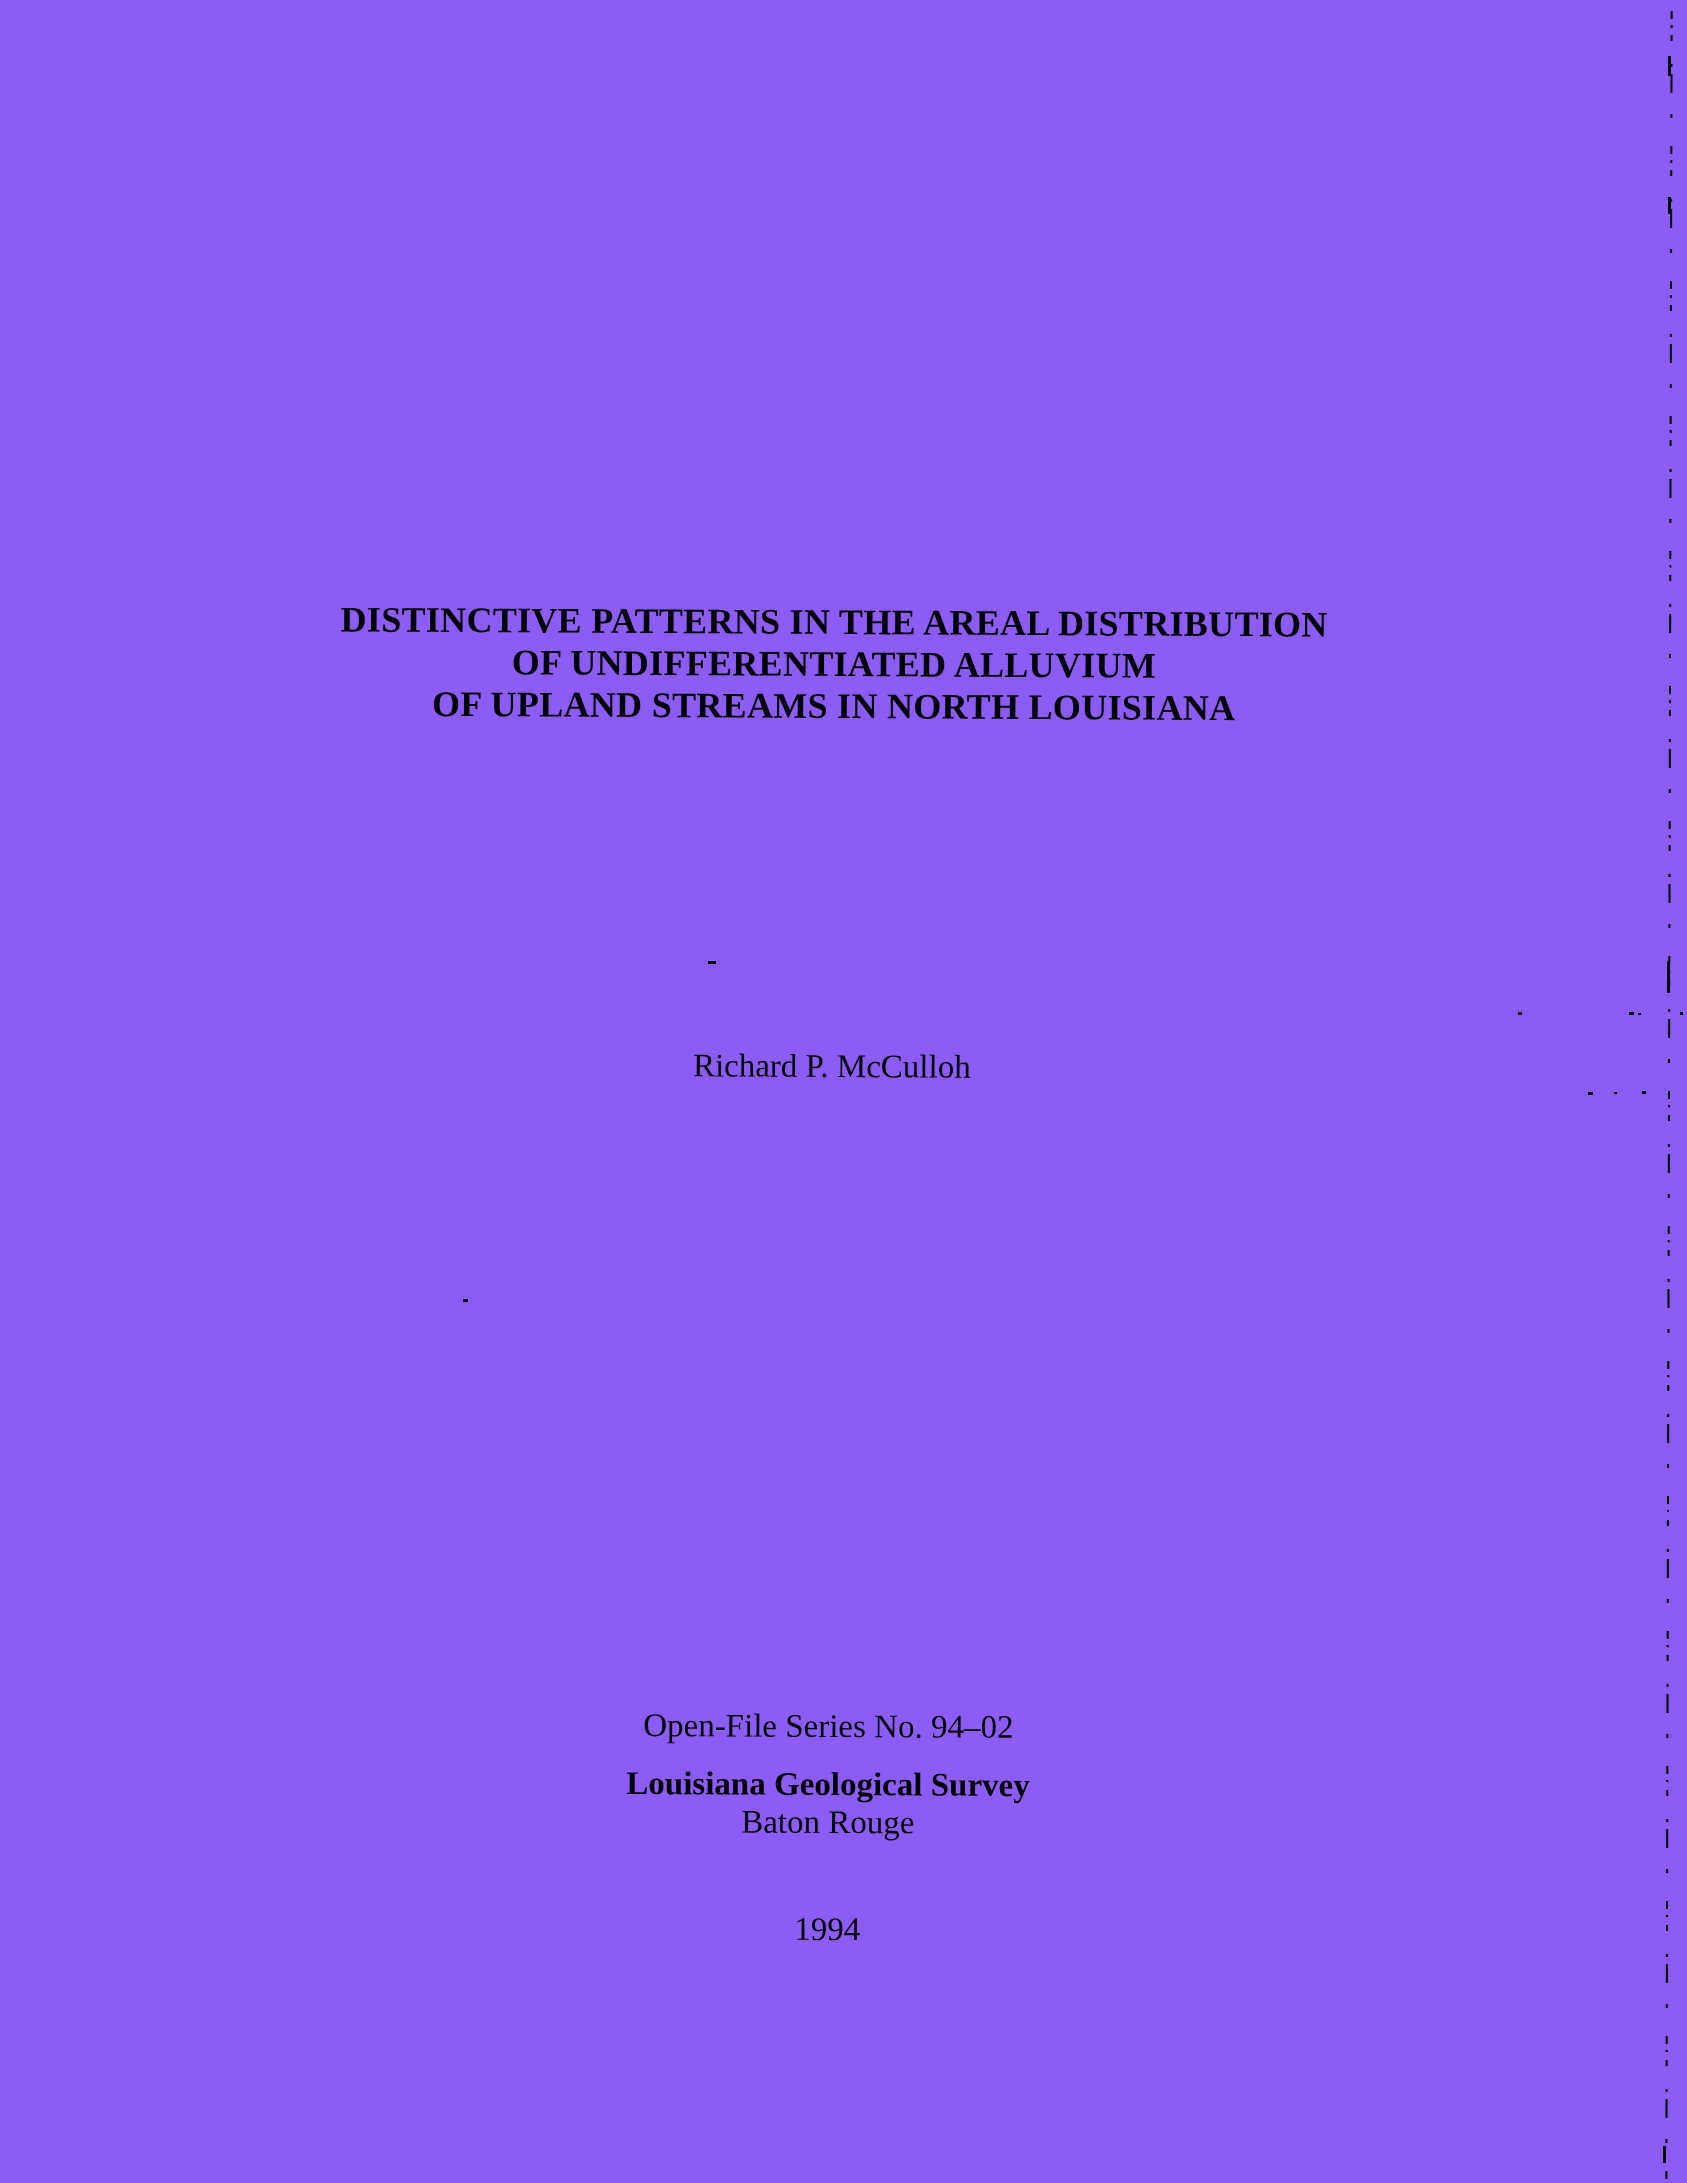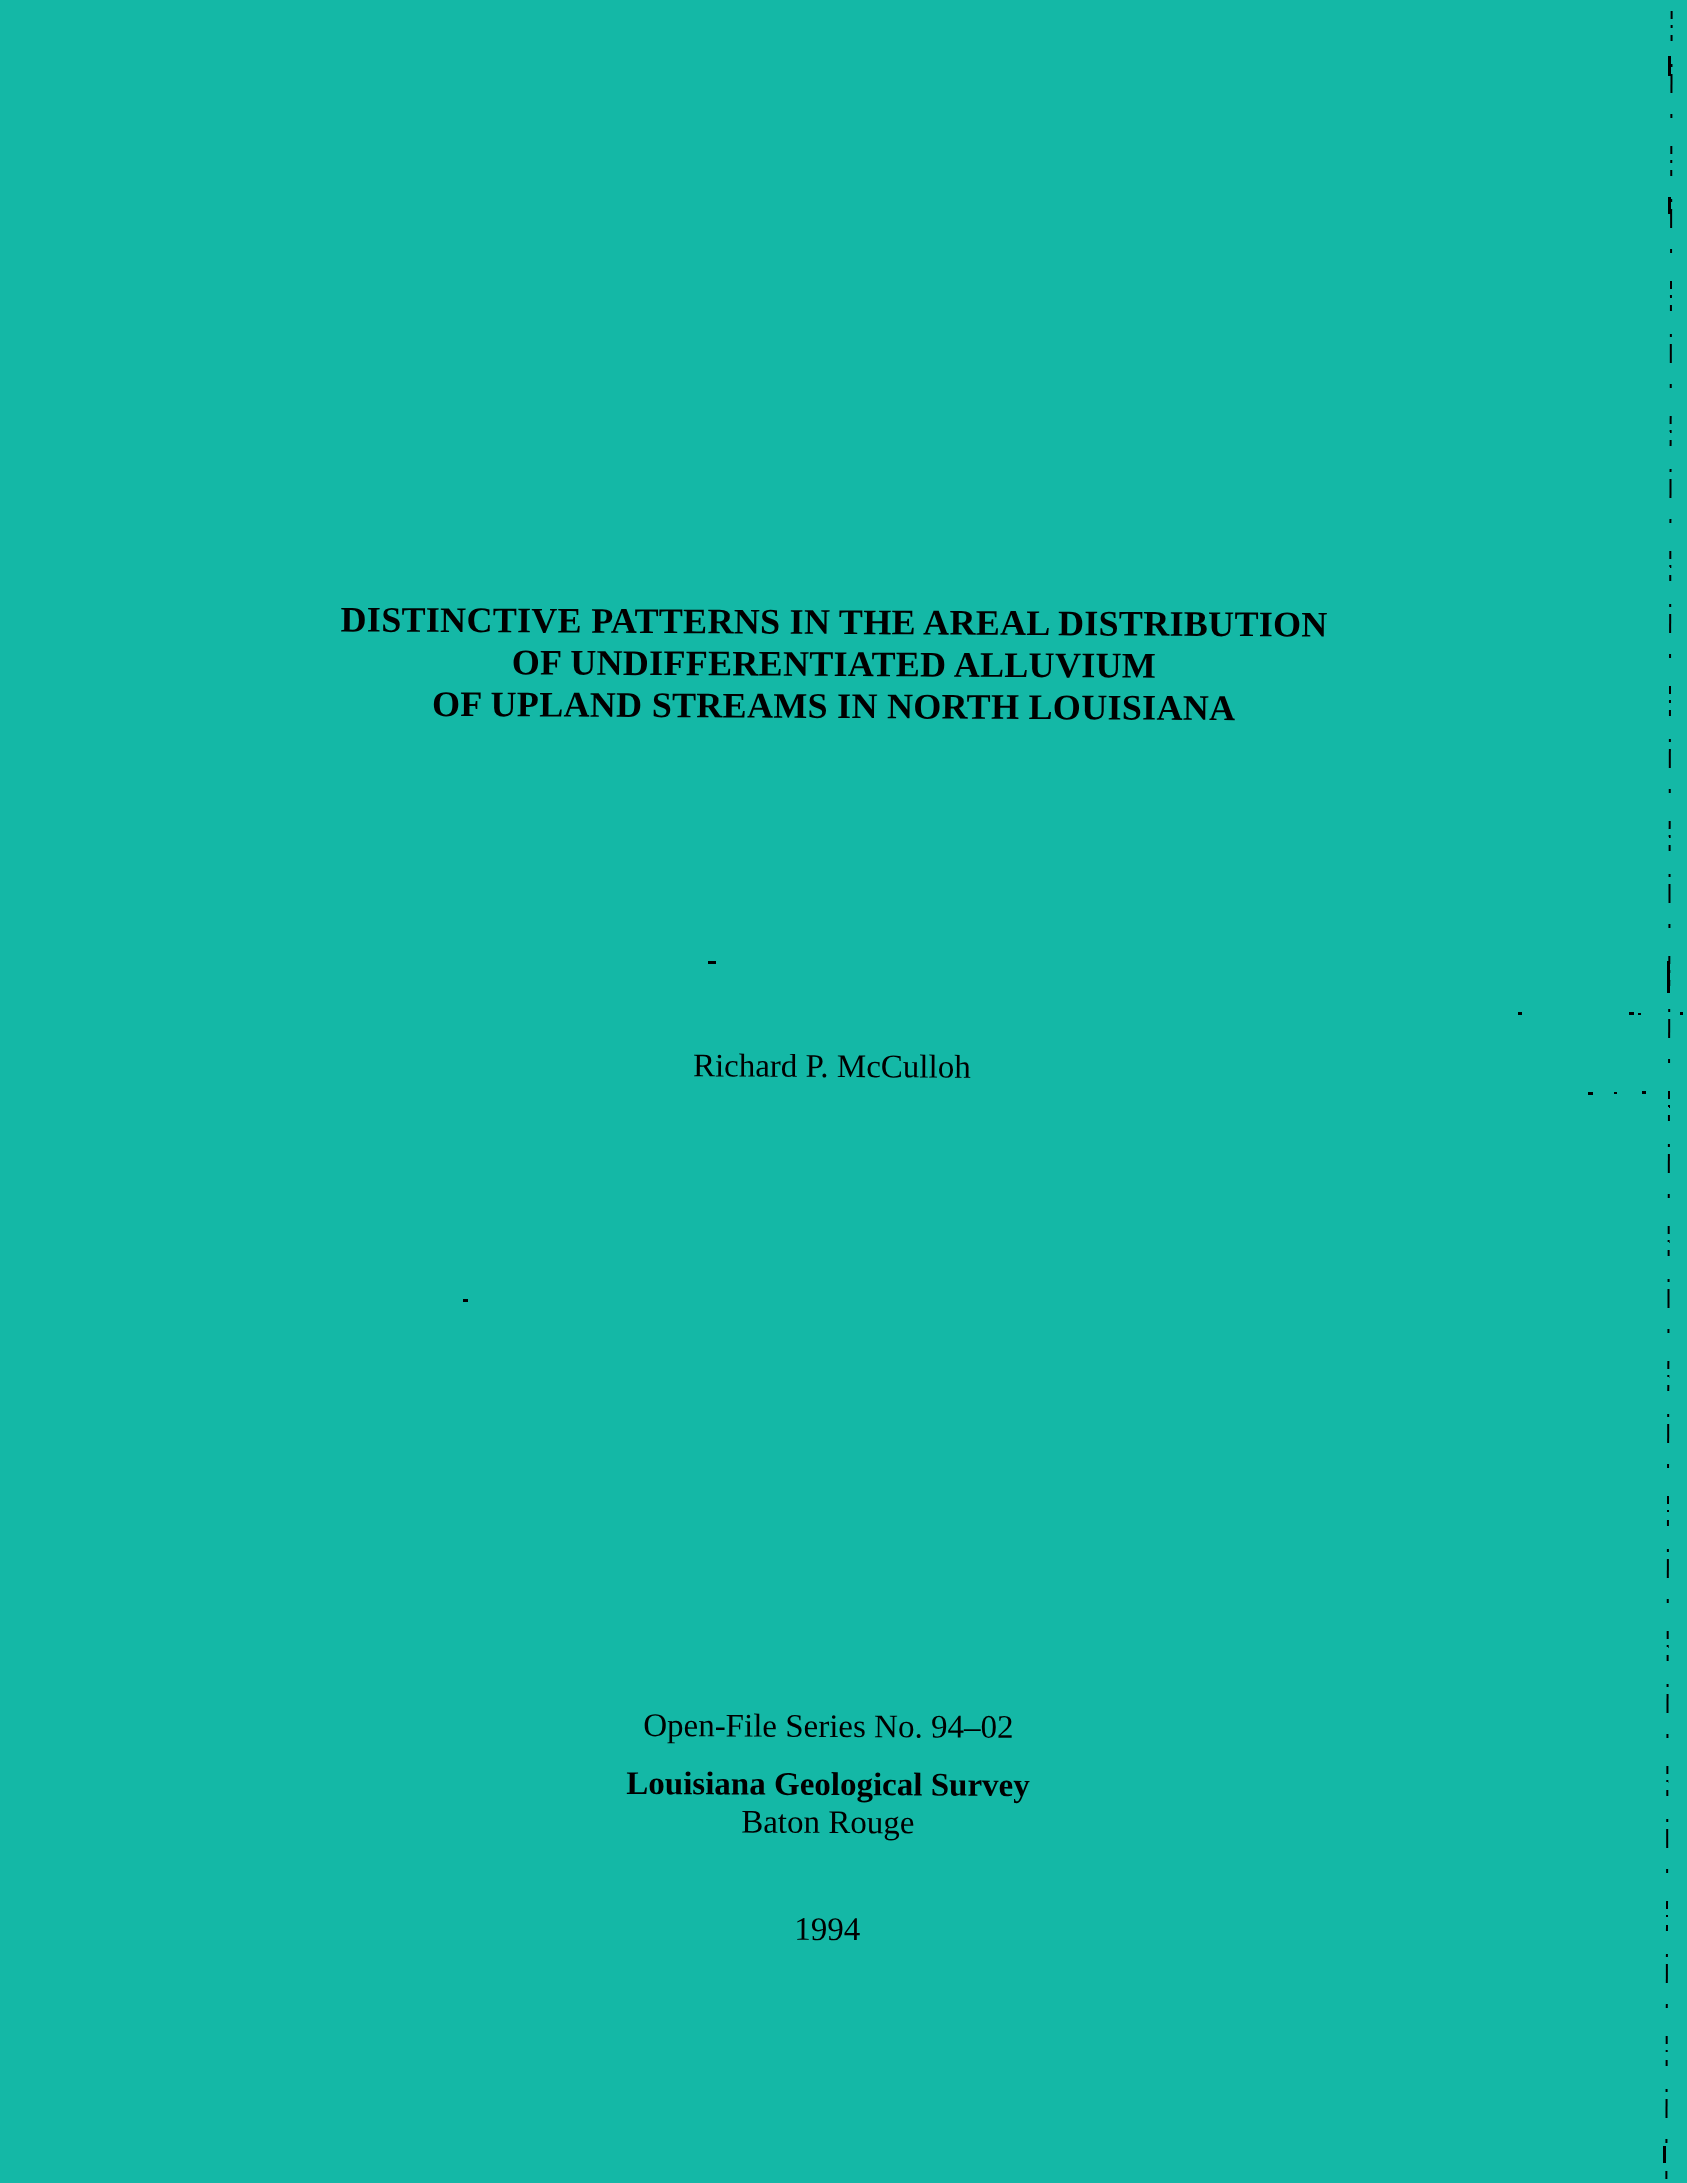--- a/index.html
+++ b/index.html
@@ -4,21 +4,21 @@
 <style>
   html, body {
     margin: 0;
     padding: 0;
     background: #ffffff;
   }
   .page {
     position: relative;
     width: 1687px;
     height: 2183px;
-    background: #14b8a6;
+    background: #8b5cf6;
     overflow: hidden;
     font-family: "Liberation Serif", "DejaVu Serif", serif;
     color: #000000;
   }
   
   .content {
     position: absolute;
     left: 0; top: 0; right: 0; bottom: 0;
     text-align: center;
     transform: translateX(-10.6px) rotate(0.3deg);

